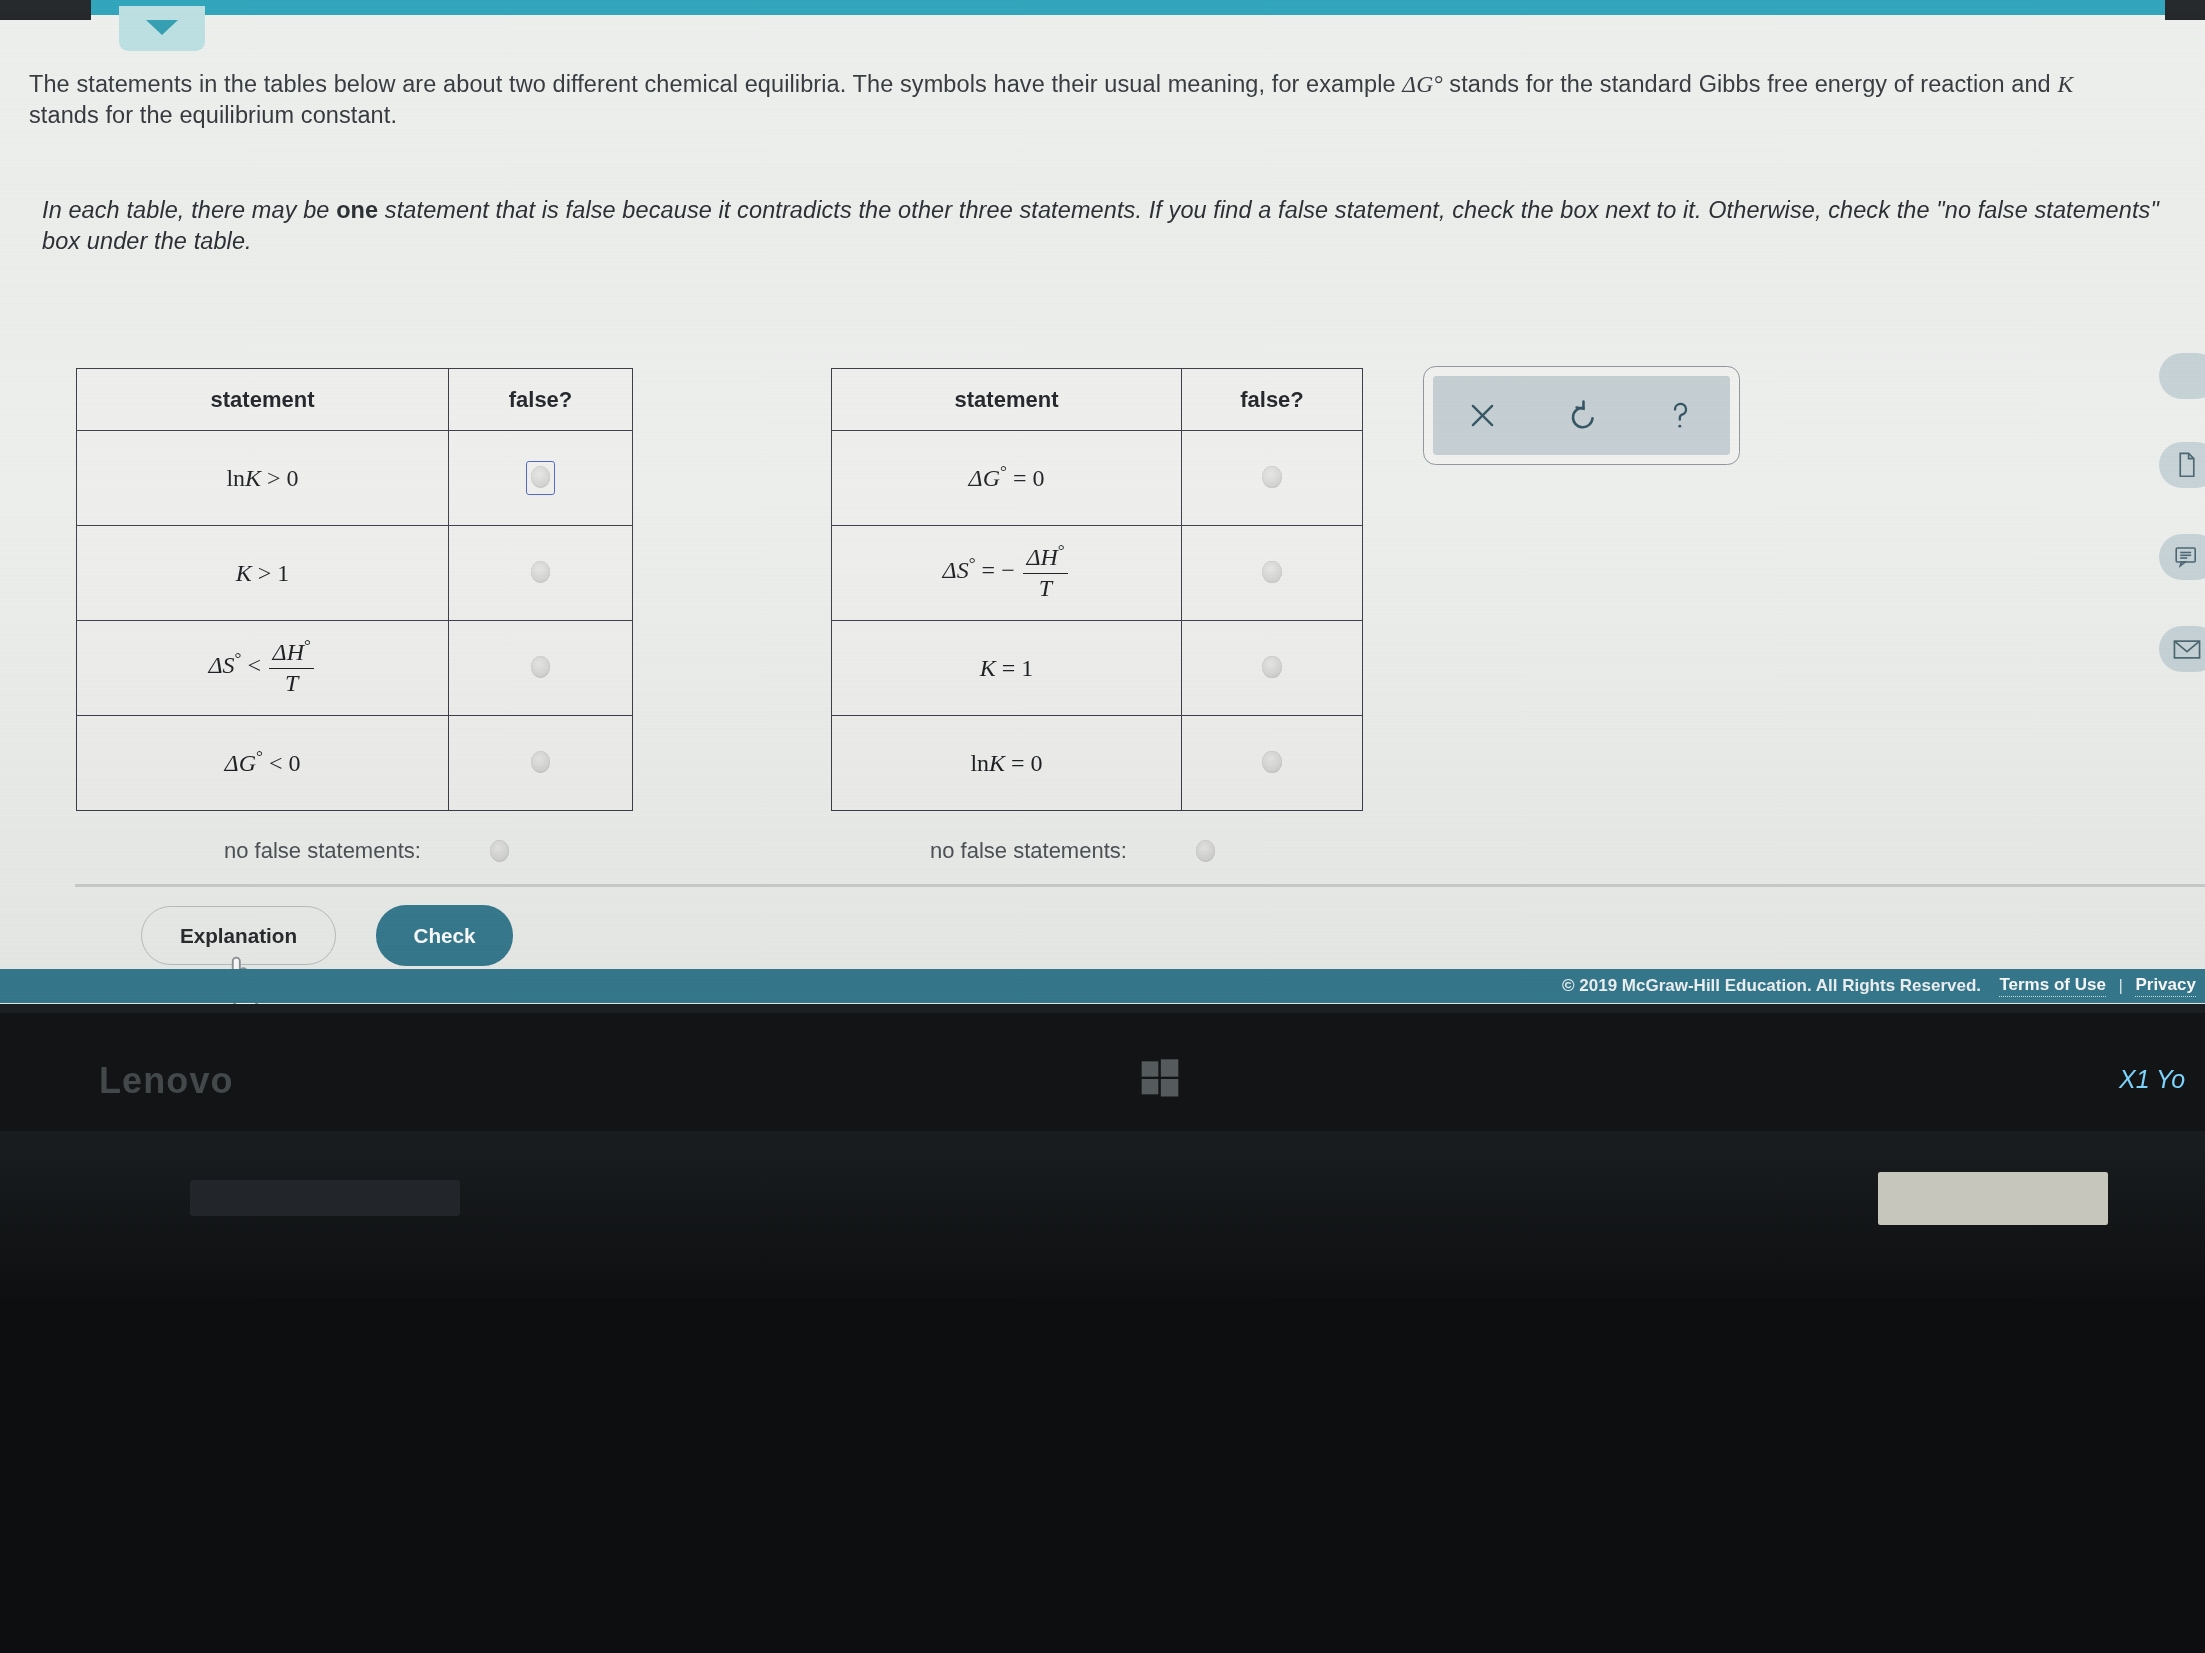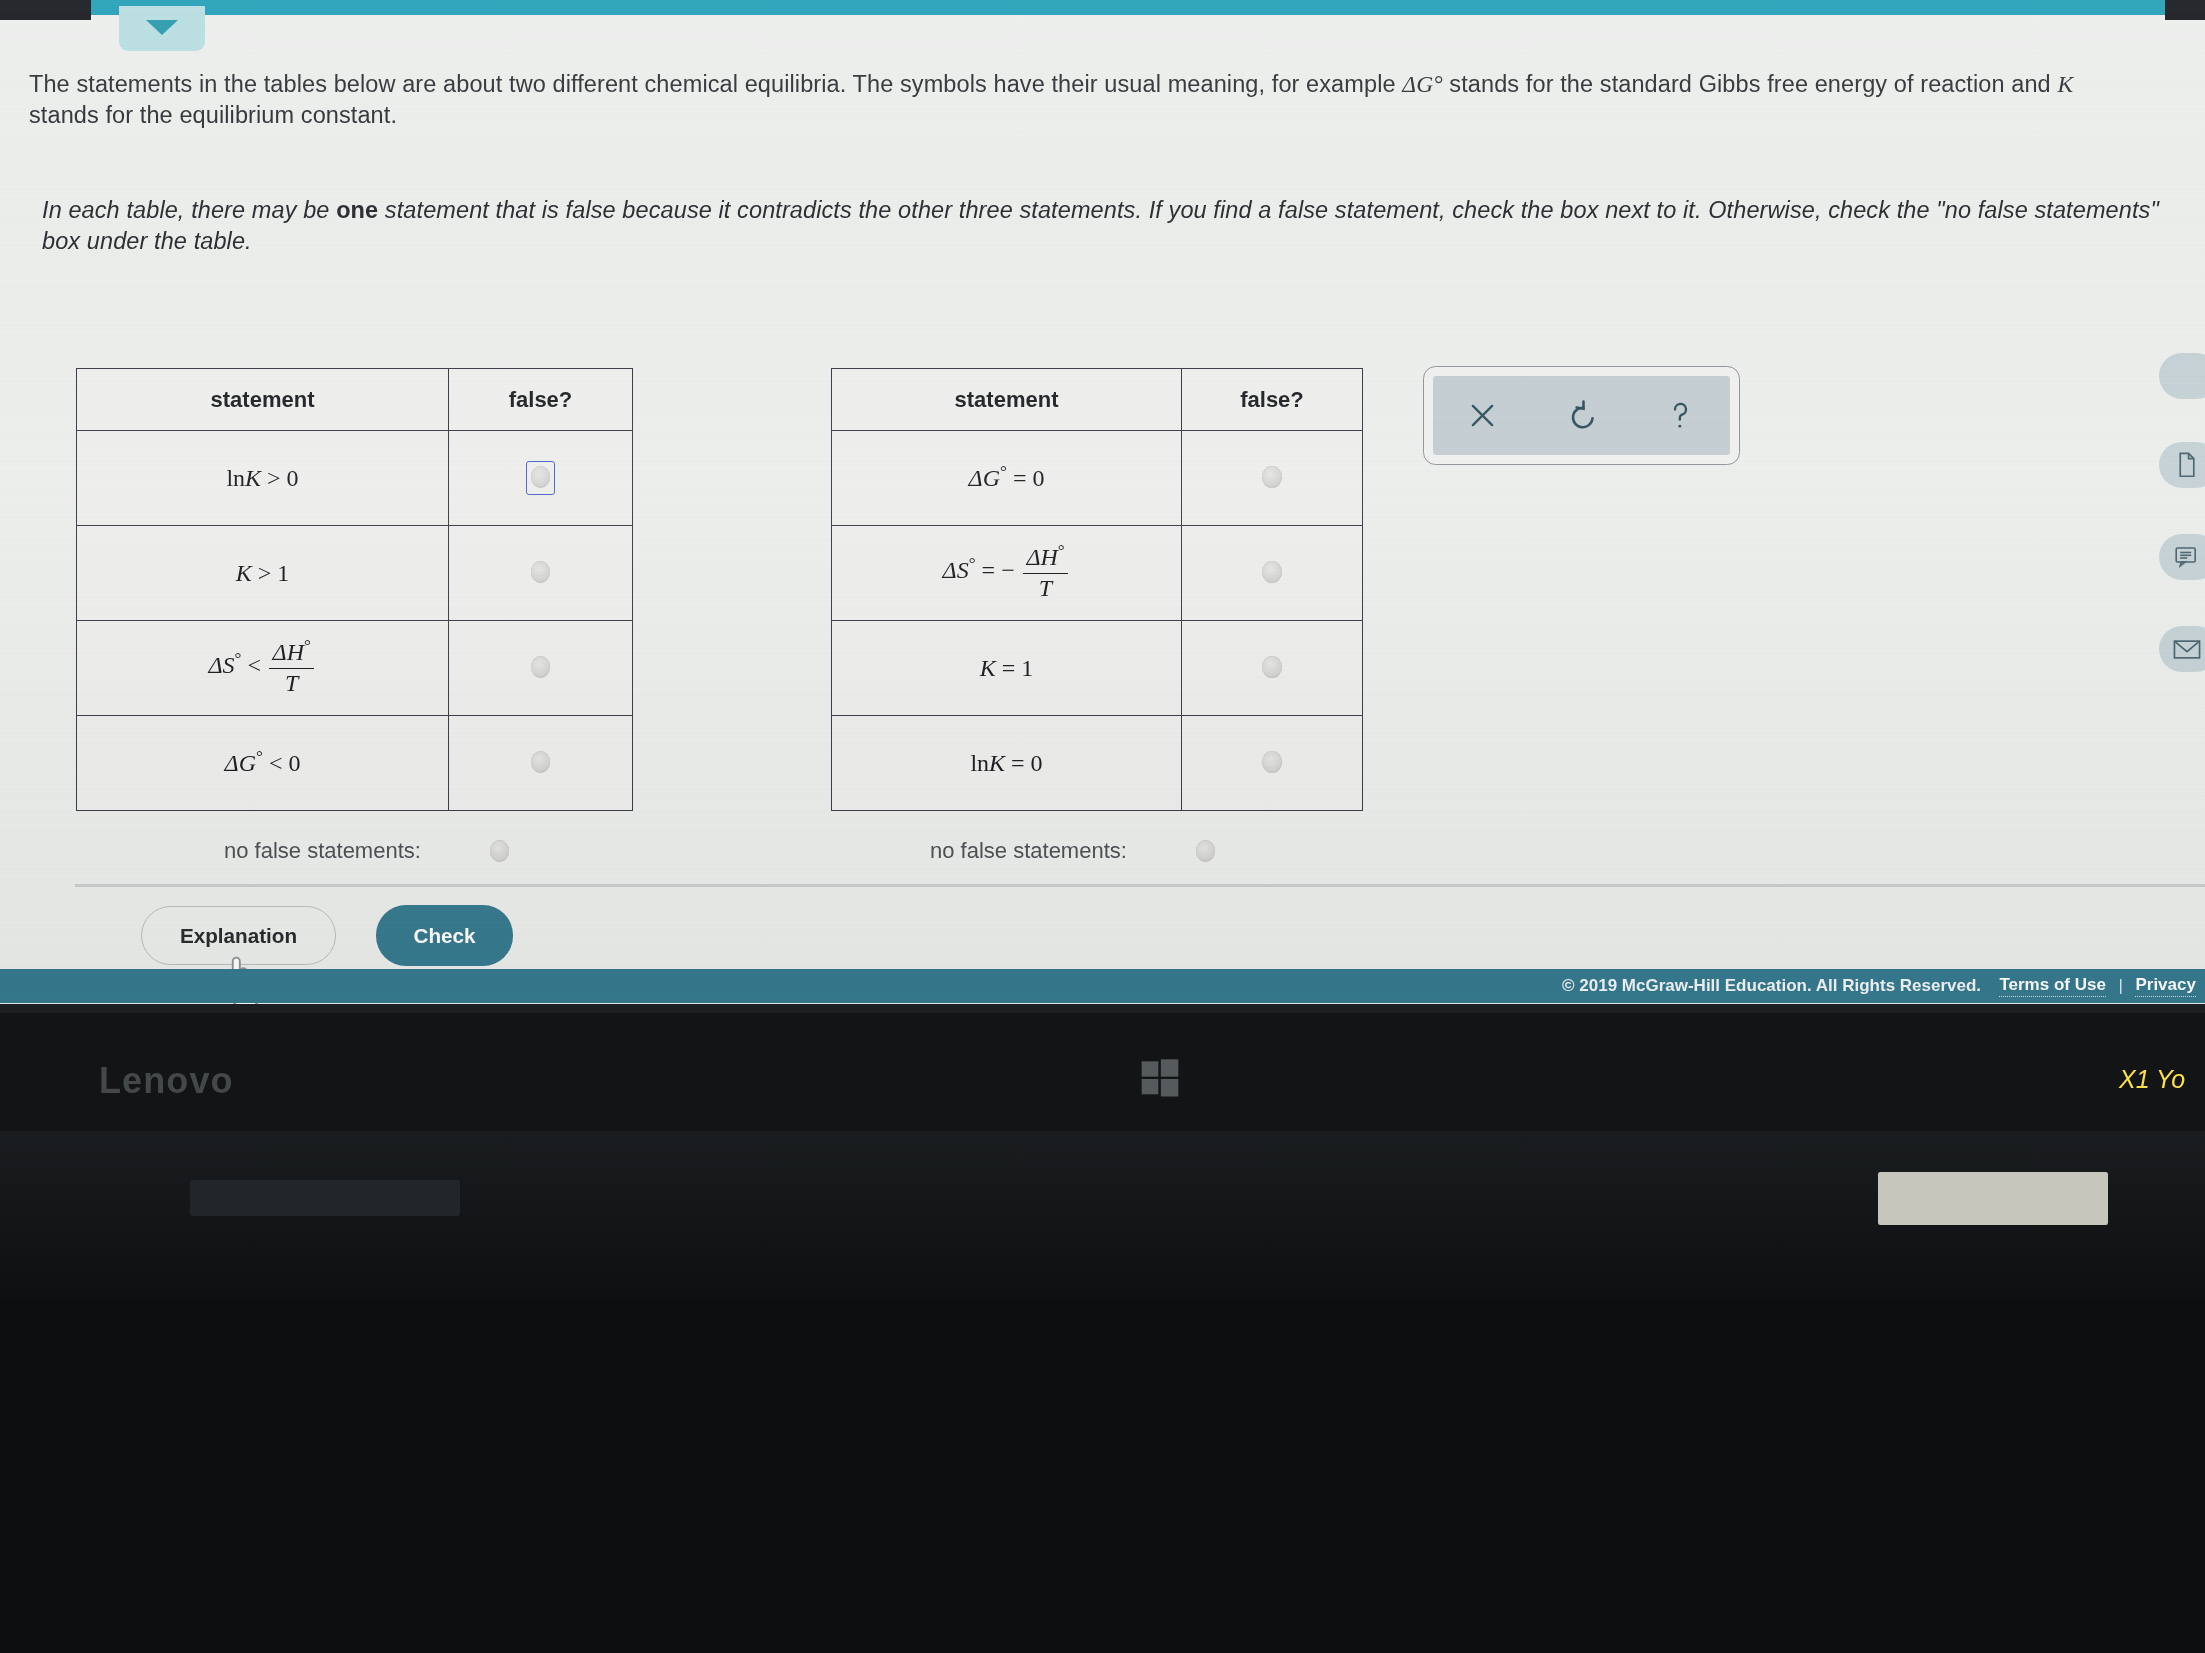--- a/index.html
+++ b/index.html
@@ -227,21 +227,21 @@
   #bezel-top-band {
     position:absolute; left:0; top:0; width:2205px; height:9.2px; background:#1c1f22;
   }
   #lenovo-logo {
     position: absolute; left: 99px; top: 1060px;
     color: #43484b; font-size: 36px; font-weight: bold;
     letter-spacing: 1.1px;
   }
   #model-text {
     position: absolute; left: 2119px; top: 1065px;
-    color: #fde047; font-size: 25px; font-style: italic; white-space: nowrap;
+    color: #7dd3fc; font-size: 25px; font-style: italic; white-space: nowrap;
   }
   #win-logo { position: absolute; left: 1140px; top: 1058px; }
 
   
   #palmrest {
     position:absolute; left:0; top:1131px; width:2205px; height:172px;
     background: linear-gradient(180deg,#1a1d1f 0%, #0d0f11 100%);
   }
   #hinge-left {
     position:absolute; left:190px; top:1180px; width:270px; height:36px;

